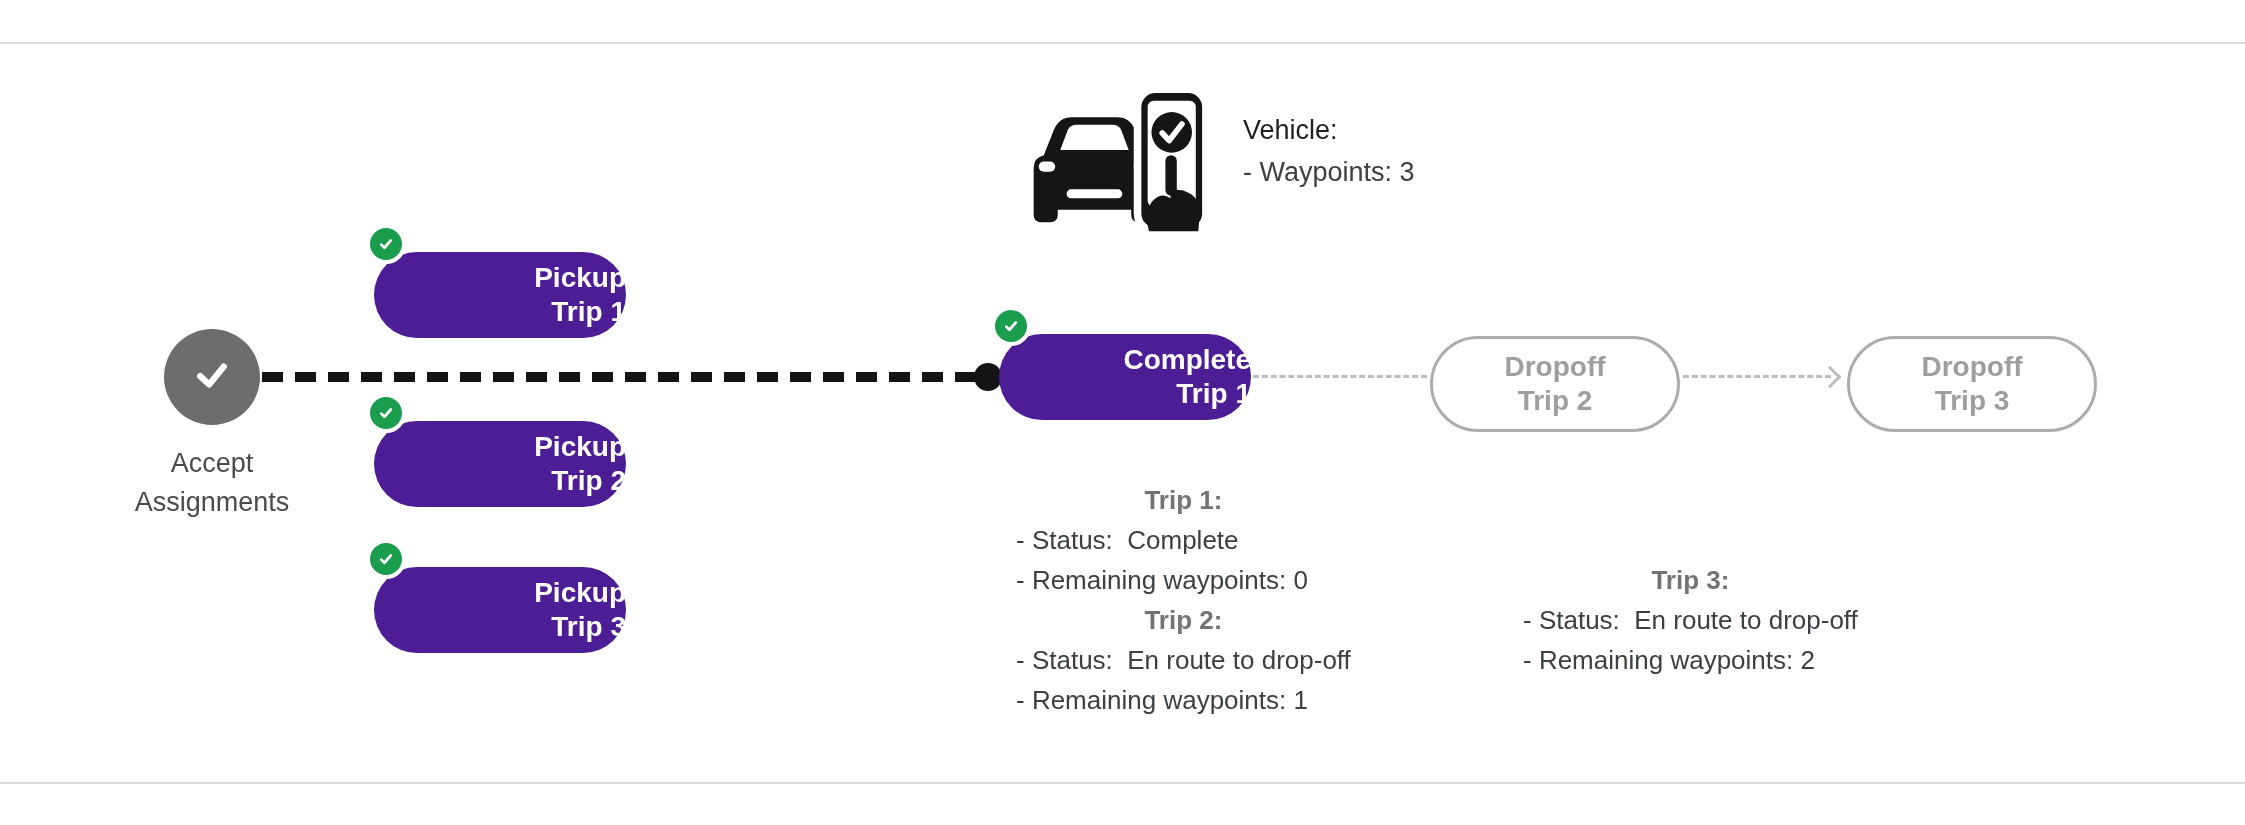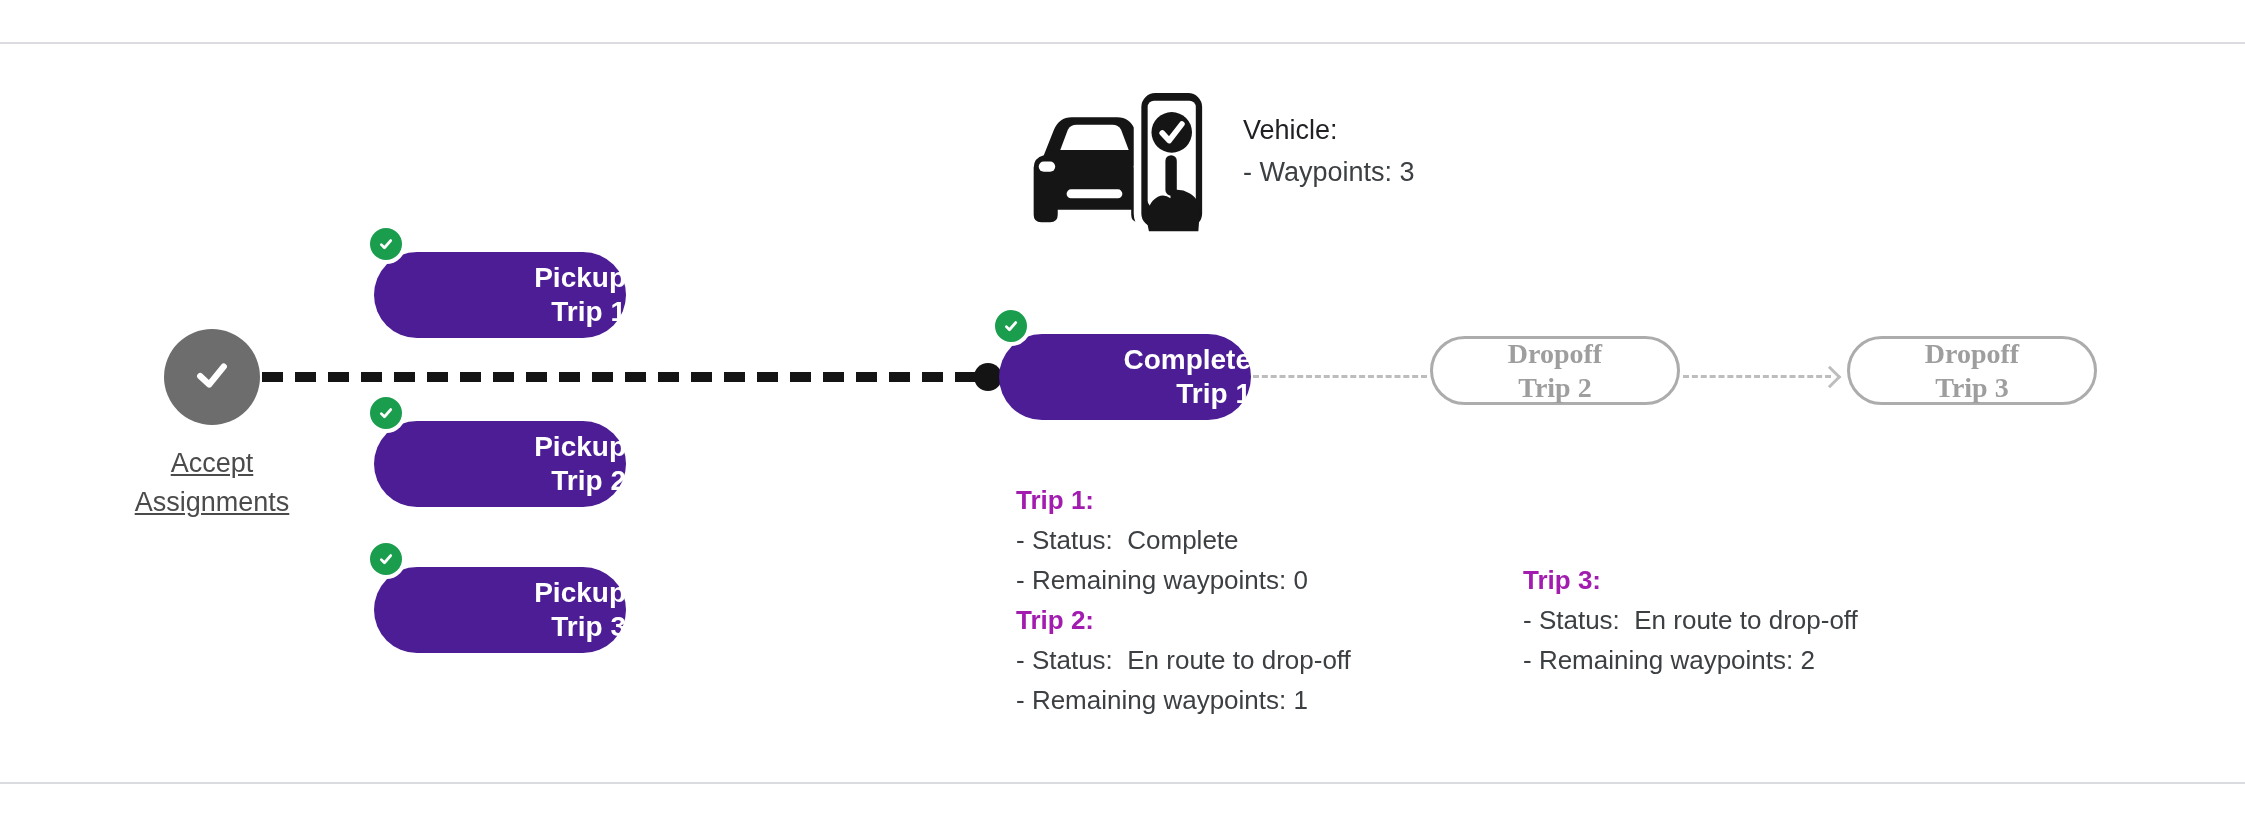--- a/index.html
+++ b/index.html
@@ -51,22 +51,21 @@
     color: #ffffff;
     width: 252px;
     height: 86px;
     align-items: flex-end;
   }
   .pill.outline {
     background: #ffffff;
     border: 3px solid #ACACAC;
     color: #9E9E9E;
     width: 250px;
-    height: 69px;
-    font-family: Liberation Serif, serif;
+    height: 96px;
   }
   #pickup1 { left: 374px; top: 252px; }
   #pickup2 { left: 374px; top: 421px; }
   #pickup3 { left: 374px; top: 567px; }
   #complete { left: 999px; top: 334px; }
   #dropoff2 { left: 1430px; top: 336px; }
   #dropoff3 { left: 1847px; top: 336px; }
 
   .badge {
     position: absolute;
@@ -97,21 +96,21 @@
   .start-label {
     position: absolute;
     left: 52px;
     top: 444px;
     width: 320px;
     text-align: center;
     font-size: 27px;
     color: #4B4B4B;
     line-height: 1.45;
   }
-  .start-label span { display: block; text-decoration: underline; }
+  .start-label span { display: block; }
 
   
   .route-line {
     position: absolute;
     left: 262px;
     top: 372px;
     width: 714px;
     height: 10px;
     background: repeating-linear-gradient(90deg, #141414 0 21px, transparent 21px 33px);
   }
@@ -155,21 +154,21 @@
   }
   .vehicle-info .vlabel { font-weight: 400; color: #202124; }
 
   
   .status-block {
     position: absolute;
     font-size: 26px;
     color: #3C4043;
     line-height: 40px;
   }
-  .status-label { font-weight: 700; color: #a21caf; white-space: pre; }
+  .status-label { font-weight: 700; color: #737373; white-space: pre; text-align: center; }
   .status-line  { white-space: pre; }
   #status1 { left: 1016px; top: 480px; }
   #status2 { left: 1523px; top: 560px; }
 </style>
 </head>
 <body>
 
 <div id="canvas">
 
   <div class="divider" id="divider-top"></div>

